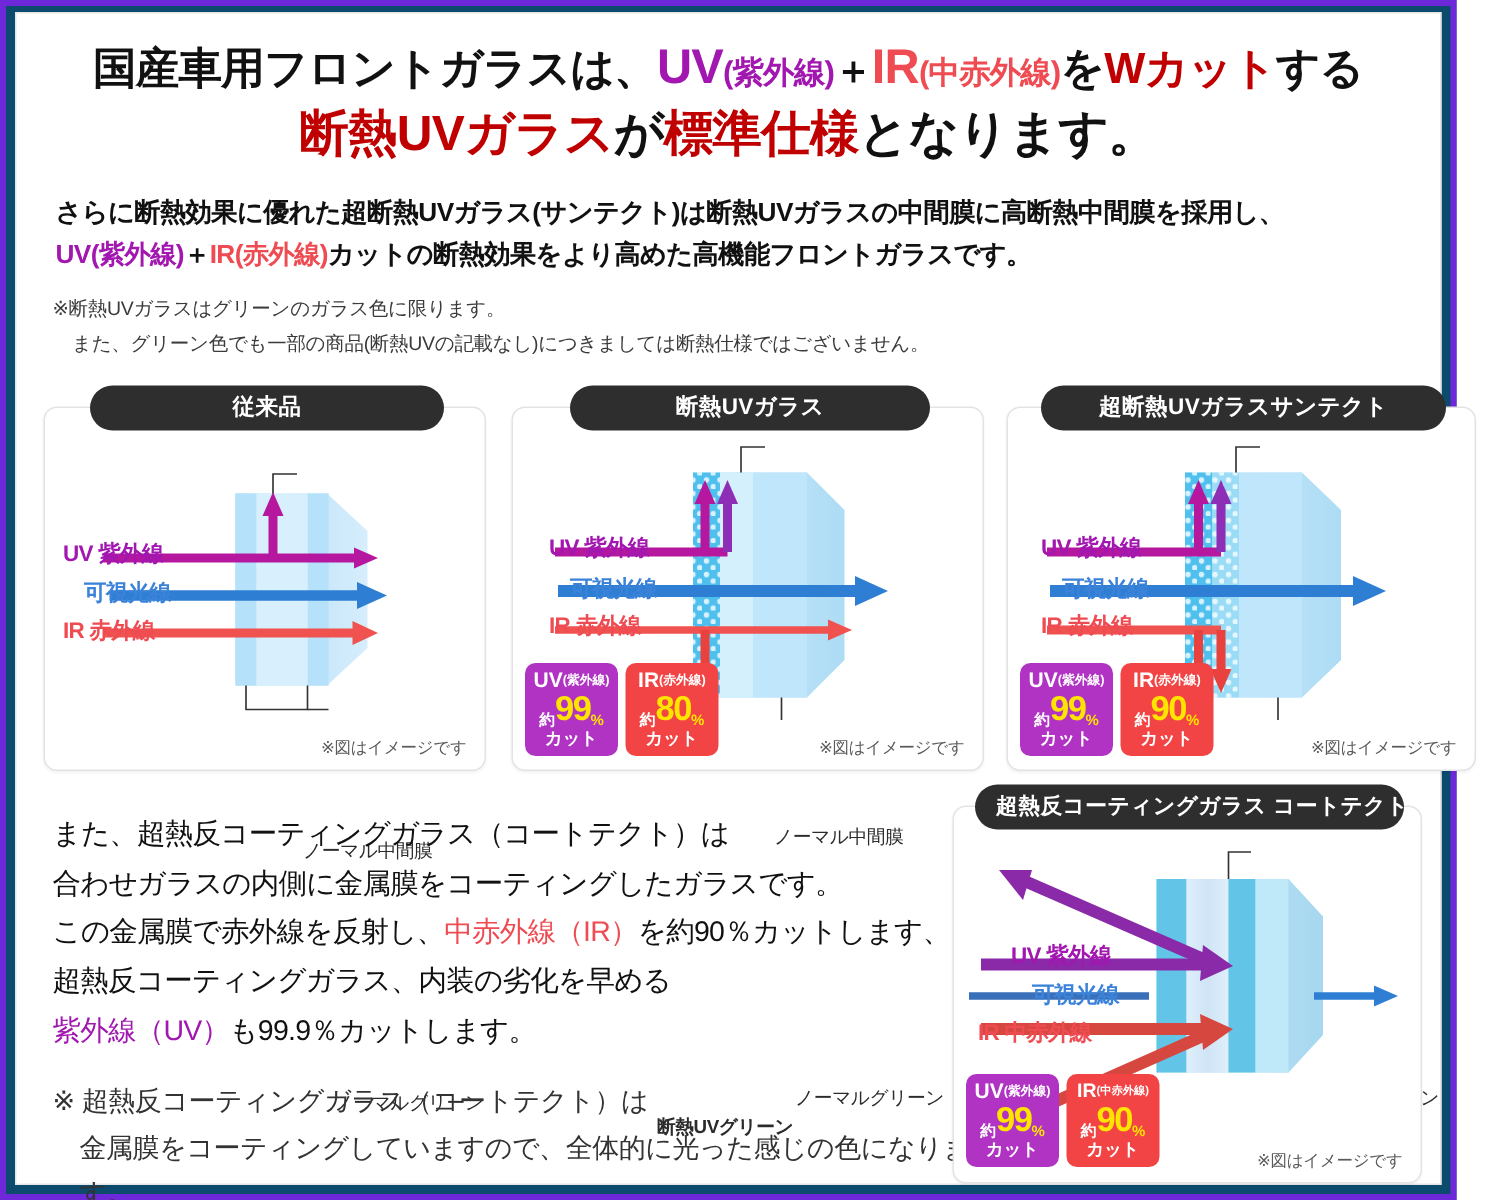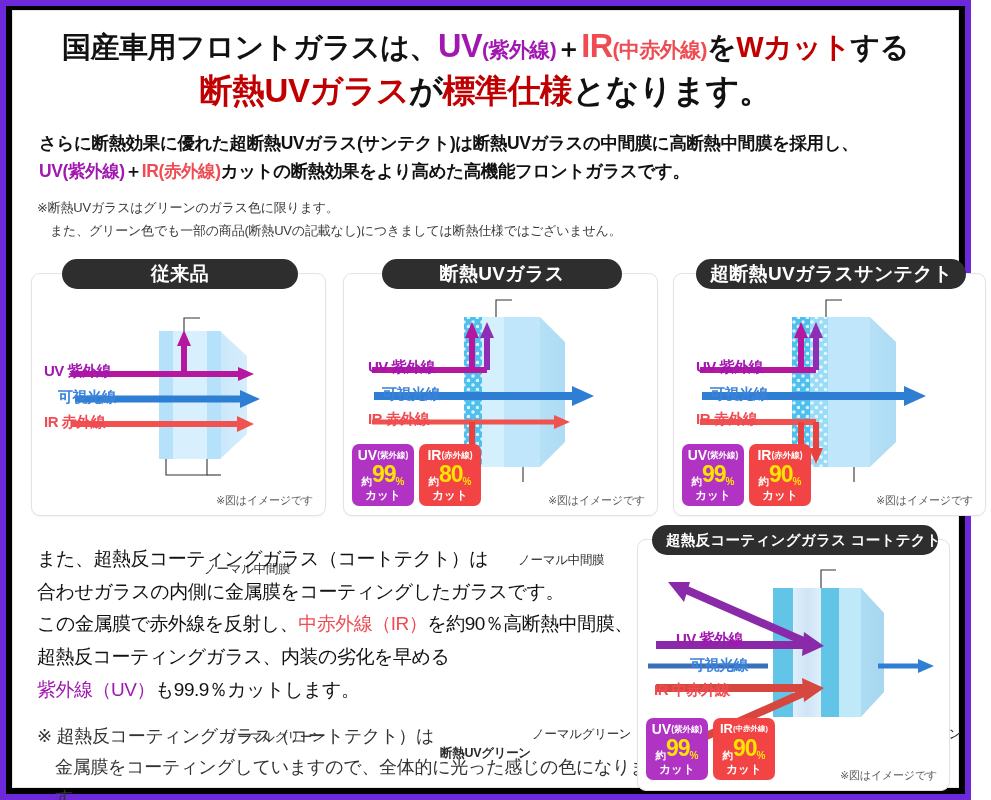--- a/index.html
+++ b/index.html
@@ -6,22 +6,22 @@
   body{
     width:991px;height:800px;
     background:#ffffff;
     font-family:"Liberation Sans","DejaVu Sans",sans-serif;
     overflow:hidden;
   }
   .page{
     position:relative;
     width:971px;height:800px;
     box-sizing:border-box;
-    border:6px solid #6d28d9;
-    background:#000000;
+    border:4px solid #6d28d9;
+    background:#0c4a6e;
   }
   .inner{
     position:absolute;
     left:6px;top:4px;right:6px;bottom:6px;
     border:1px solid #e6e6e6;
     background:#fff;
     box-sizing:border-box;
   }
 
   
@@ -64,21 +64,21 @@
     border-radius:9px;
     box-sizing:border-box;
     box-shadow:0 1px 2px rgba(0,0,0,.05);
   }
   .pill{
     position:absolute;
     top:-15px;
     height:30px;line-height:30px;
     background:#2e2e2e;
     color:#fff;border-radius:16px;
-    font-size:19px;font-weight:bold;
+    font-size:15px;font-weight:bold;
     text-align:center;letter-spacing:0.3px;
     white-space:nowrap;
     padding:0 14px;
     box-sizing:border-box;
   }
   .imgnote{
     position:absolute;right:12px;bottom:7px;
     font-size:11px;color:#5a5a5a;letter-spacing:-0.2px;
     white-space:nowrap;
   }
@@ -345,21 +345,21 @@
         <div class="b-bot">カット</div>
       </div>
     </div>
 
     <div class="imgnote">※図はイメージです</div>
   </div>
 
   <div class="btext">
     <div>また、超熱反コーティングガラス（コートテクト）は</div>
     <div>合わせガラスの内側に金属膜をコーティングしたガラスです。</div>
-    <div><span>この金属膜で赤外線を反射し、</span><span class="ir">中赤外線（IR）</span><span>を約90％高断熱中間膜、</span></div>
+    <div><span>この金属膜で赤外線を反射し、</span><span class="ir">中赤外線（IR）</span><span>を約90％カットします、</span></div>
     <div>超熱反コーティングガラス、内装の劣化を早める</div>
     <div><span class="uv">紫外線（UV）</span><span>も99.9％カットします。</span></div>
   </div>
 
   <div class="bnote">
     <span>※ 超熱反コーティングガラス（コートテクト）は</span>
     <span class="n2">金属膜をコーティングしていますので、全体的に光った感じの色になります。</span>
   </div>
 
   <div class="card" style="left:624px;top:528px;width:313px;height:252px;">

